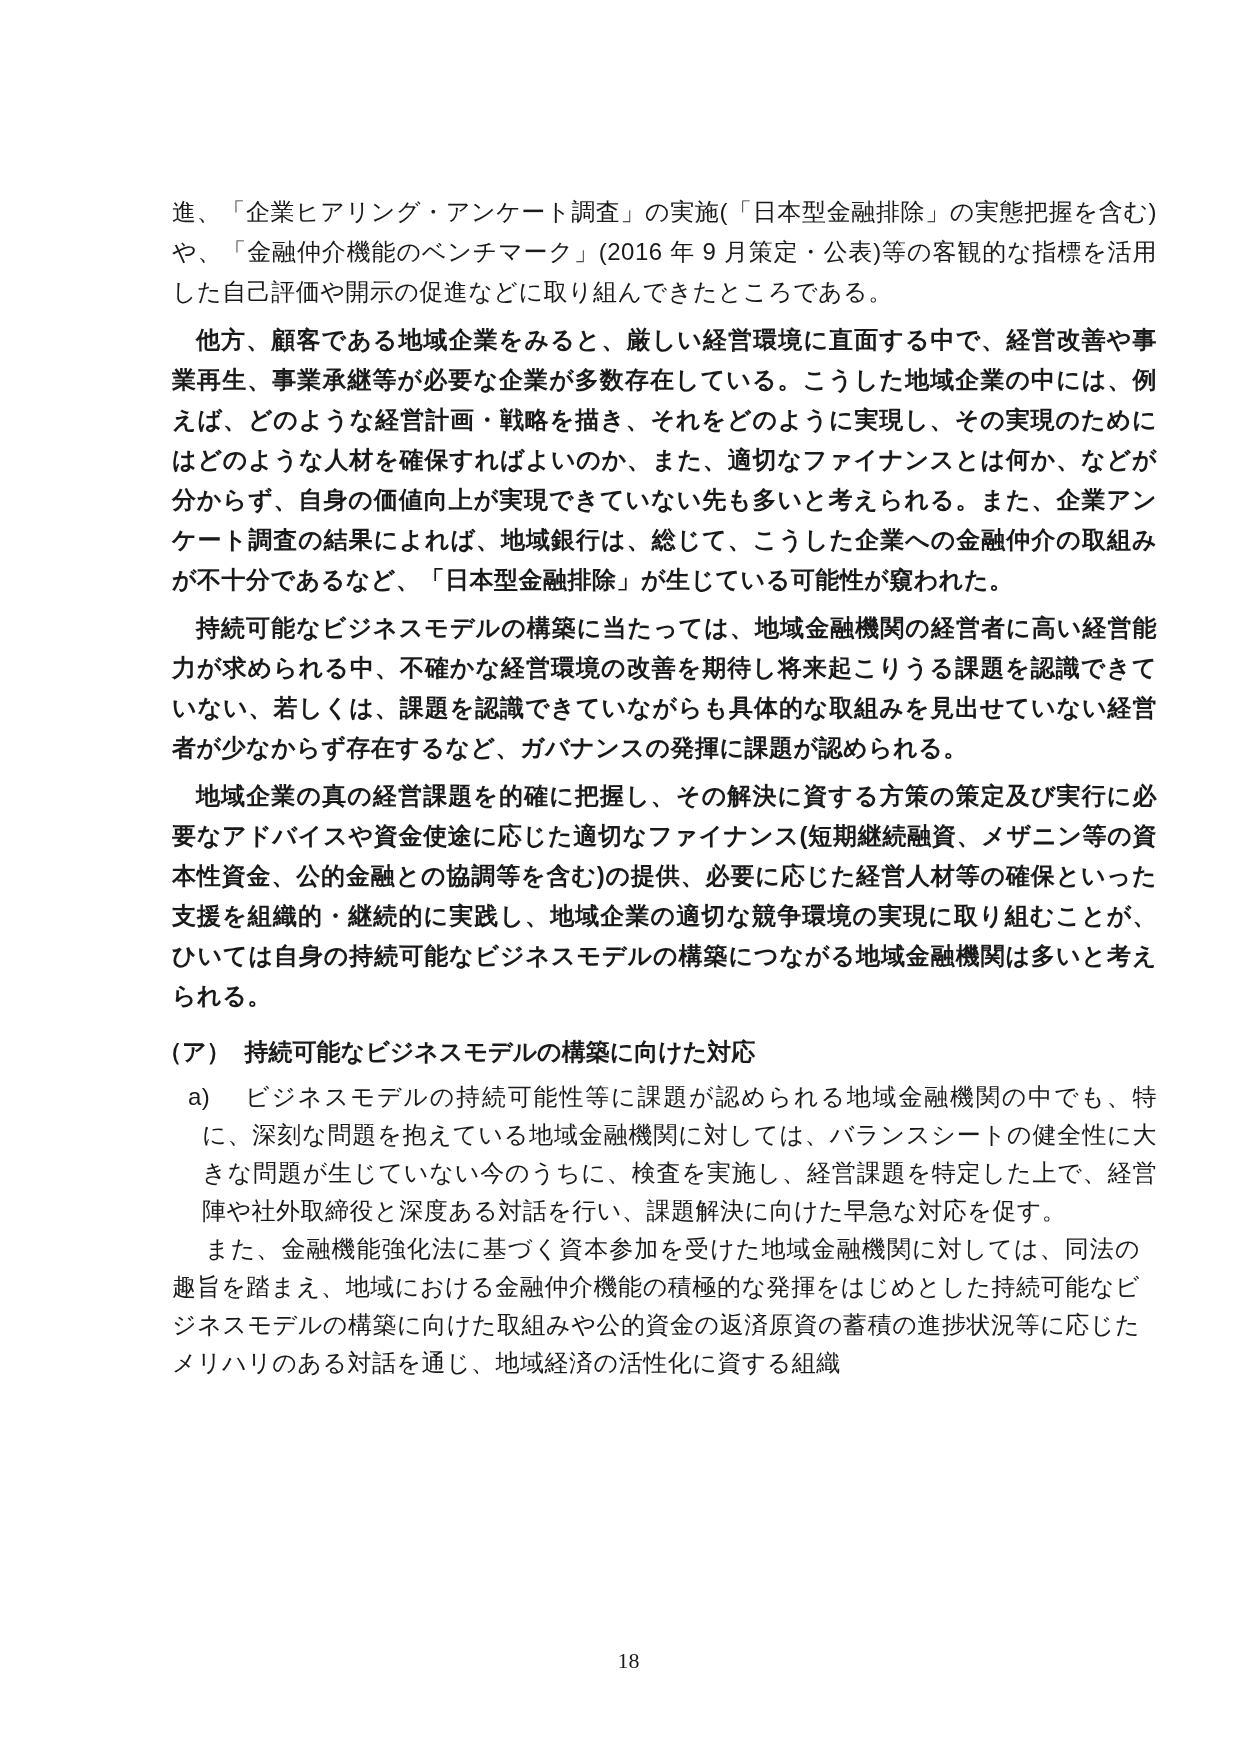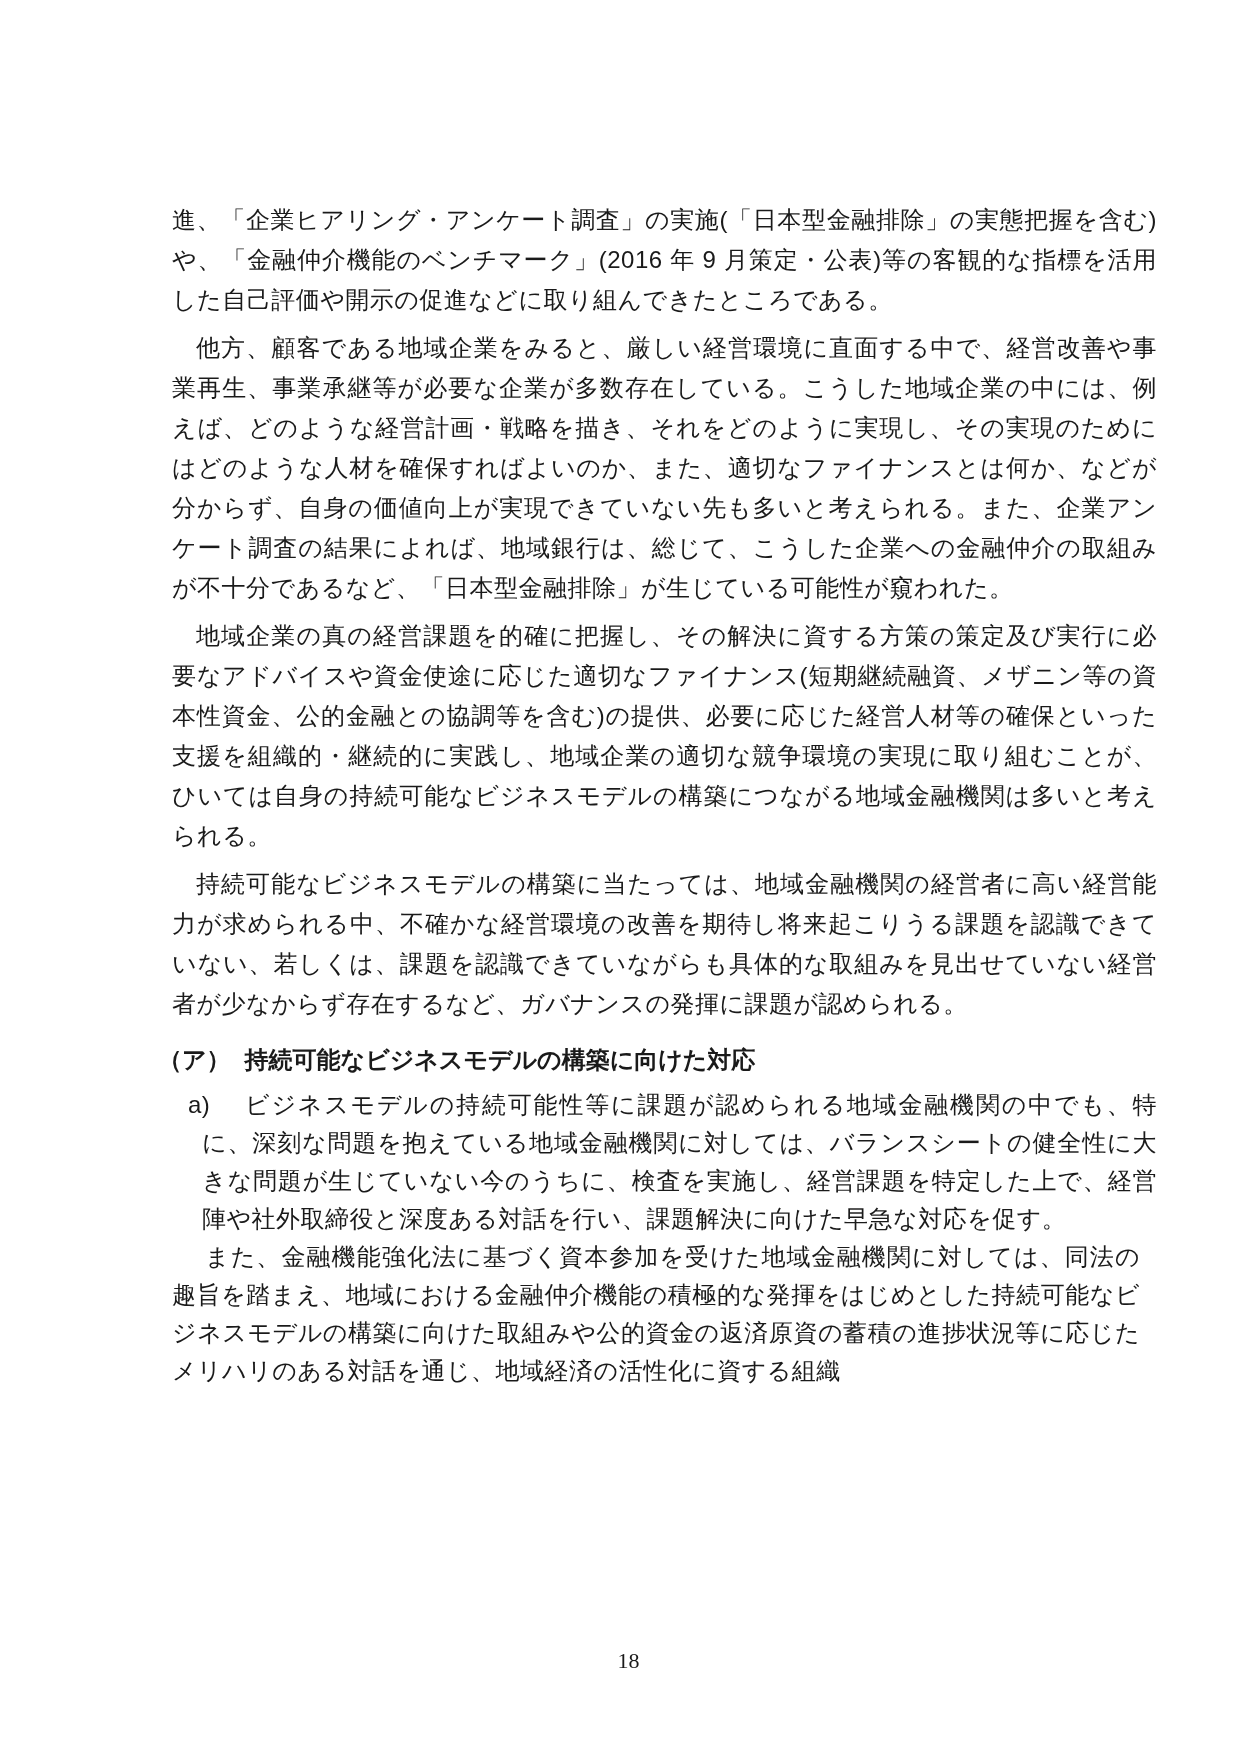--- a/index.html
+++ b/index.html
@@ -7,32 +7,32 @@
     position:relative;
     width:1241px;height:1754px;
     background:#ffffff;
     margin:0 auto;
     overflow:hidden;
     font-family:"Liberation Sans","DejaVu Sans",sans-serif;
     color:#1a1a1a;
   }
   .content{
     position:absolute;
-    left:172px;top:200px;
+    left:172px;top:192px;
     width:985px;
   }
   p.body-para{
     margin:0 0 8px 0;
     font-size:24px;
     line-height:40px;
     text-align:justify;
     text-justify:inter-ideograph;
     letter-spacing:0.5px;
   }
-  p.body-para.indent{ text-indent:1em; }
+  p.body-para.indent{ text-indent:1em;font-weight:bold; }
   .section-heading{
     margin:16px 0 0 -14px;
     font-size:24px;
     line-height:40px;
     font-weight:bold;
     display:flex;
   }
   .section-heading .sec-label{ margin-right:14px; white-space:nowrap; }
   .item-a{ margin-top:6px; }
   .item-a p{
@@ -72,23 +72,23 @@
 </head>
 <body>
 
 <div class="page">
   <div class="content">
 
     <p class="body-para">進、「企業ヒアリング・アンケート調査」の実施(「日本型金融排除」の実態把握を含む)や、「金融仲介機能のベンチマーク」(2016 年 9 月策定・公表)等の客観的な指標を活用した自己評価や開示の促進などに取り組んできたところである。</p>
 
     <p class="body-para indent">他方、顧客である地域企業をみると、厳しい経営環境に直面する中で、経営改善や事業再生、事業承継等が必要な企業が多数存在している。こうした地域企業の中には、例えば、どのような経営計画・戦略を描き、それをどのように実現し、その実現のためにはどのような人材を確保すればよいのか、また、適切なファイナンスとは何か、などが分からず、自身の価値向上が実現できていない先も多いと考えられる。また、企業アンケート調査の結果によれば、地域銀行は、総じて、こうした企業への金融仲介の取組みが不十分であるなど、「日本型金融排除」が生じている可能性が窺われた。</p>
 
+    <p class="body-para indent">持続可能なビジネスモデルの構築に当たっては、地域金融機関の経営者に高い経営能力が求められる中、不確かな経営環境の改善を期待し将来起こりうる課題を認識できていない、若しくは、課題を認識できていながらも具体的な取組みを見出せていない経営者が少なからず存在するなど、ガバナンスの発揮に課題が認められる。</p>
+
     <p class="body-para indent">地域企業の真の経営課題を的確に把握し、その解決に資する方策の策定及び実行に必要なアドバイスや資金使途に応じた適切なファイナンス(短期継続融資、メザニン等の資本性資金、公的金融との協調等を含む)の提供、必要に応じた経営人材等の確保といった支援を組織的・継続的に実践し、地域企業の適切な競争環境の実現に取り組むことが、ひいては自身の持続可能なビジネスモデルの構築につながる地域金融機関は多いと考えられる。</p>
-
-    <p class="body-para indent">持続可能なビジネスモデルの構築に当たっては、地域金融機関の経営者に高い経営能力が求められる中、不確かな経営環境の改善を期待し将来起こりうる課題を認識できていない、若しくは、課題を認識できていながらも具体的な取組みを見出せていない経営者が少なからず存在するなど、ガバナンスの発揮に課題が認められる。</p>
 
 
     <div class="section-heading">
       <span class="sec-label">（ア）</span>
       <span class="sec-title">持続可能なビジネスモデルの構築に向けた対応</span>
     </div>
 
     <div class="item-a">
       <p class="a-first">
         <span class="a-label">a)</span><span>ビジネスモデルの持続可能性等に課題が認められる地域金融機関の中でも、特に、深刻な問題を抱えている地域金融機関に対しては、バランスシートの健全性に大きな問題が生じていない今のうちに、検査を実施し、経営課題を特定した上で、経営陣や社外取締役と深度ある対話を行い、課題解決に向けた早急な対応を促す。</span>

